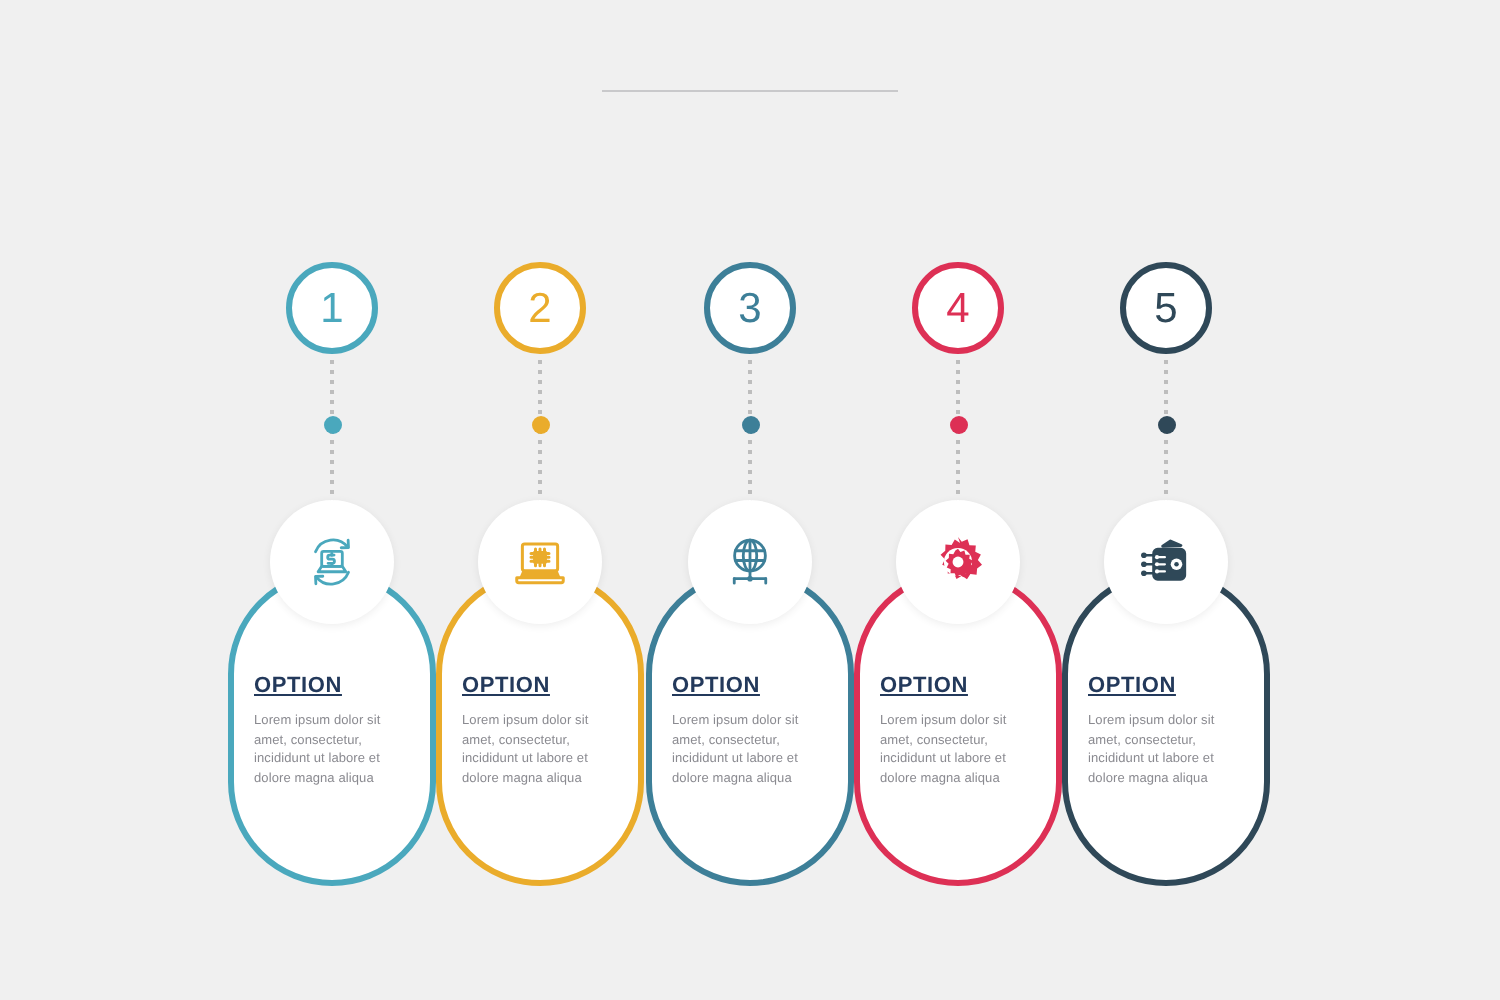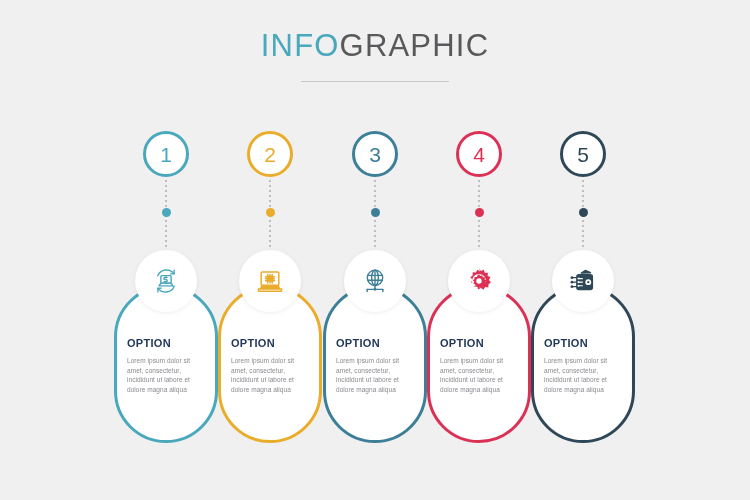--- a/index.html
+++ b/index.html
@@ -153,36 +153,36 @@
     width: 78px;
     text-align: left;
   }
   .opt-label {
     font-size: 11px;
     font-weight: bold;
     letter-spacing: 0.3px;
     color: #23395b;
     margin: 0 0 6px 0;
     line-height: 13px;
+    text-decoration: underline;
   }
   .opt-desc {
     font-size: 6.5px;
     line-height: 9.6px;
     color: #8a8a90;
     margin: 0;
     letter-spacing: 0.05px;
   }
 </style>
 </head>
 <body>
 
 <div id="canvas">
 
   <div class="header">
-    <div class="title"><span class="accent">INFO</span><span>GRAPHIC</span></div>
     <div class="title-rule"></div>
   </div>
 
   <div class="cols" id="cols">
       <div class="col" style="left: 114px;">
         <div class="num-circle" style="border-color:#4aa8bd">
           <span style="color:#4aa8bd">1</span>
         </div>
         <div class="connector"></div>
         <div class="connector-dot" style="background:#4aa8bd"></div>

